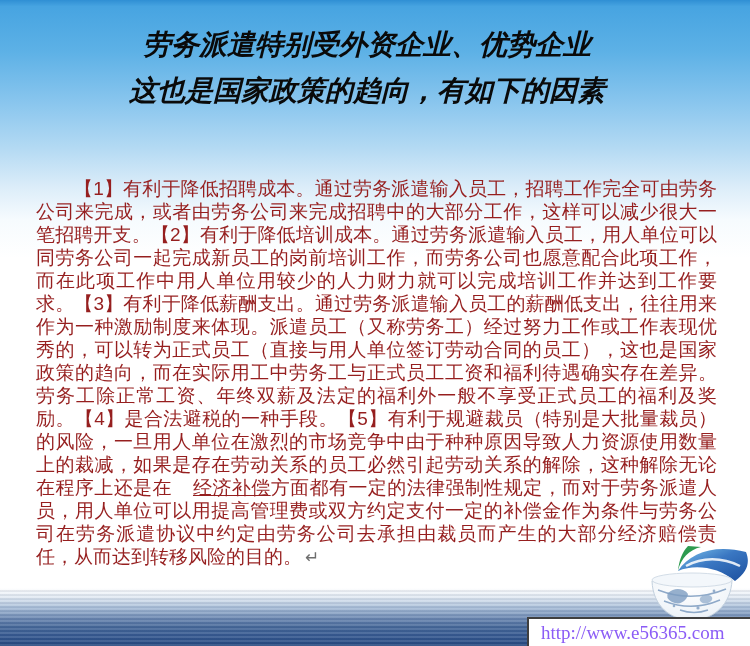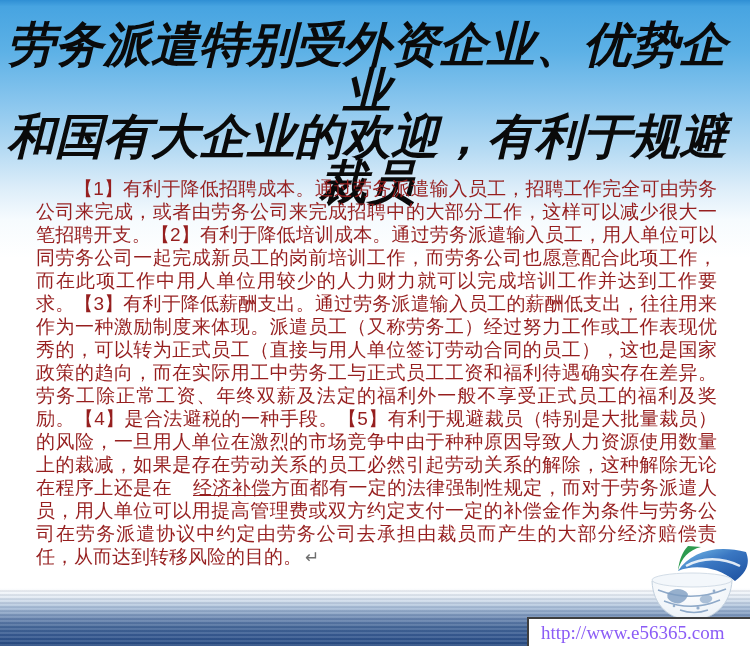--- a/index.html
+++ b/index.html
@@ -19,21 +19,21 @@
       #ffffff 100%);
     font-family:"Liberation Sans", sans-serif;
   }
   .title{
     position:absolute;
     top:22px;left:0;right:16px;
     text-align:center;
     font-family:"Liberation Serif", serif;
     font-style:italic;
     font-weight:bold;
-    font-size:48px;
+    font-size:28px;
     line-height:46px;
     color:#0a0a0a;
   }
   .body-text{
     position:absolute;
     top:177px;left:36px;
     width:681px;
     margin:0;
     font-size:19px;
     line-height:23px;
@@ -83,21 +83,21 @@
     z-index:5;
   }
 </style>
 </head>
 <body>
 
 <div class="slide">
 
   <div class="title">
     <div>劳务派遣特别受外资企业、优势企业</div>
-    <div>和国有大企业的欢迎，有利于规避裁员</div>
+    <div>这也是国家政策的趋向，有如下的因素</div>
   </div>
 
   <p class="body-text"><span>【1】有利于降低招聘成本。通过劳务派遣输入员工，招聘工作完全可由劳务公司来完成，或者由劳务公司来完成招聘中的大部分工作，这样可以减少很大一笔招聘开支。【2】有利于降低培训成本。通过劳务派遣输入员工，用人单位可以同劳务公司一起完成新员工的岗前培训工作，而劳务公司也愿意配合此项工作，而在此项工作中用人单位用较少的人力财力就可以完成培训工作并达到工作要求。【3】有利于降低薪酬支出。通过劳务派遣输入员工的薪酬低支出，往往用来作为一种激励制度来体现。派遣员工（又称劳务工）经过努力工作或工作表现优秀的，可以转为正式员工（直接与用人单位签订劳动合同的员工），这也是国家政策的趋向，而在实际用工中劳务工与正式员工工资和福利待遇确实存在差异。劳务工除正常工资、年终双薪及法定的福利外一般不享受正式员工的福利及奖励。【4】是合法避税的一种手段。【5】有利于规避裁员（特别是大批量裁员）的风险，一旦用人单位在激烈的市场竞争中由于种种原因导致人力资源使用数量上的裁减，如果是存在劳动关系的员工必然引起劳动关系的解除，这种解除无论在程序上还是在</span><span class="link-underline">经济补偿</span><span>方面都有一定的法律强制性规定，而对于劳务派遣人员，用人单位可以用提高管理费或双方约定支付一定的补偿金作为条件与劳务公司在劳务派遣协议中约定由劳务公司去承担由裁员而产生的大部分经济赔偿责任，从而达到转移风险的目的。</span><span class="return-mark">↵</span></p>
 
   <div class="ocean"></div>
 
   <svg class="globe" viewBox="0 0 110 78" xmlns="http://www.w3.org/2000/svg">
     <defs>
       <linearGradient id="swooshGrad" x1="0" y1="0" x2="1" y2="1">
         <stop offset="0%" stop-color="#7cc3ec"></stop>

